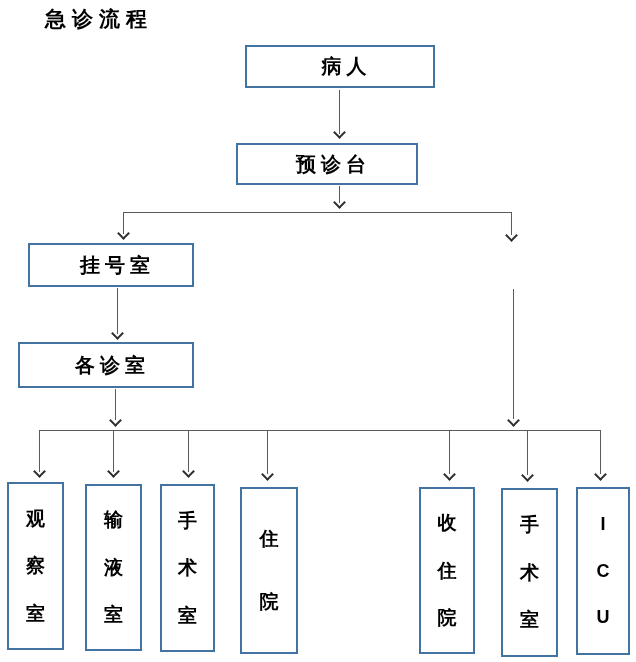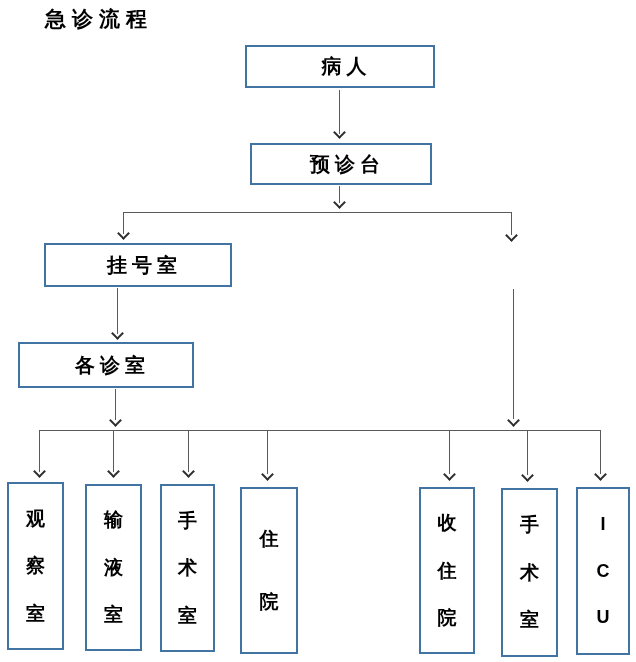--- a/index.html
+++ b/index.html
@@ -40,25 +40,25 @@
 <body>
 
 <div id="canvas">
 
   <div class="title">急诊流程</div>
 
   <div class="node h" style="left:245px;top:45px;width:190px;height:43px;">
     <span>病人</span>
   </div>
 
-  <div class="node h" style="left:250px;top:143px;width:182px;height:42px;">
+  <div class="node h" style="left:236px;top:143px;width:182px;height:42px;">
     <span>预诊台</span>
   </div>
 
-  <div class="node h" style="left:28px;top:243px;width:188px;height:44px;margin-left:16px;">
+  <div class="node h" style="left:28px;top:243px;width:166px;height:44px;">
     <span>挂号室</span>
   </div>
 
 
   <div class="node h" style="left:18px;top:342px;width:176px;height:46px;">
     <span>各诊室</span>
   </div>
 
   <div class="node v" style="left:7px;top:482px;width:57px;height:168px;">
     <span class="vlabel">

